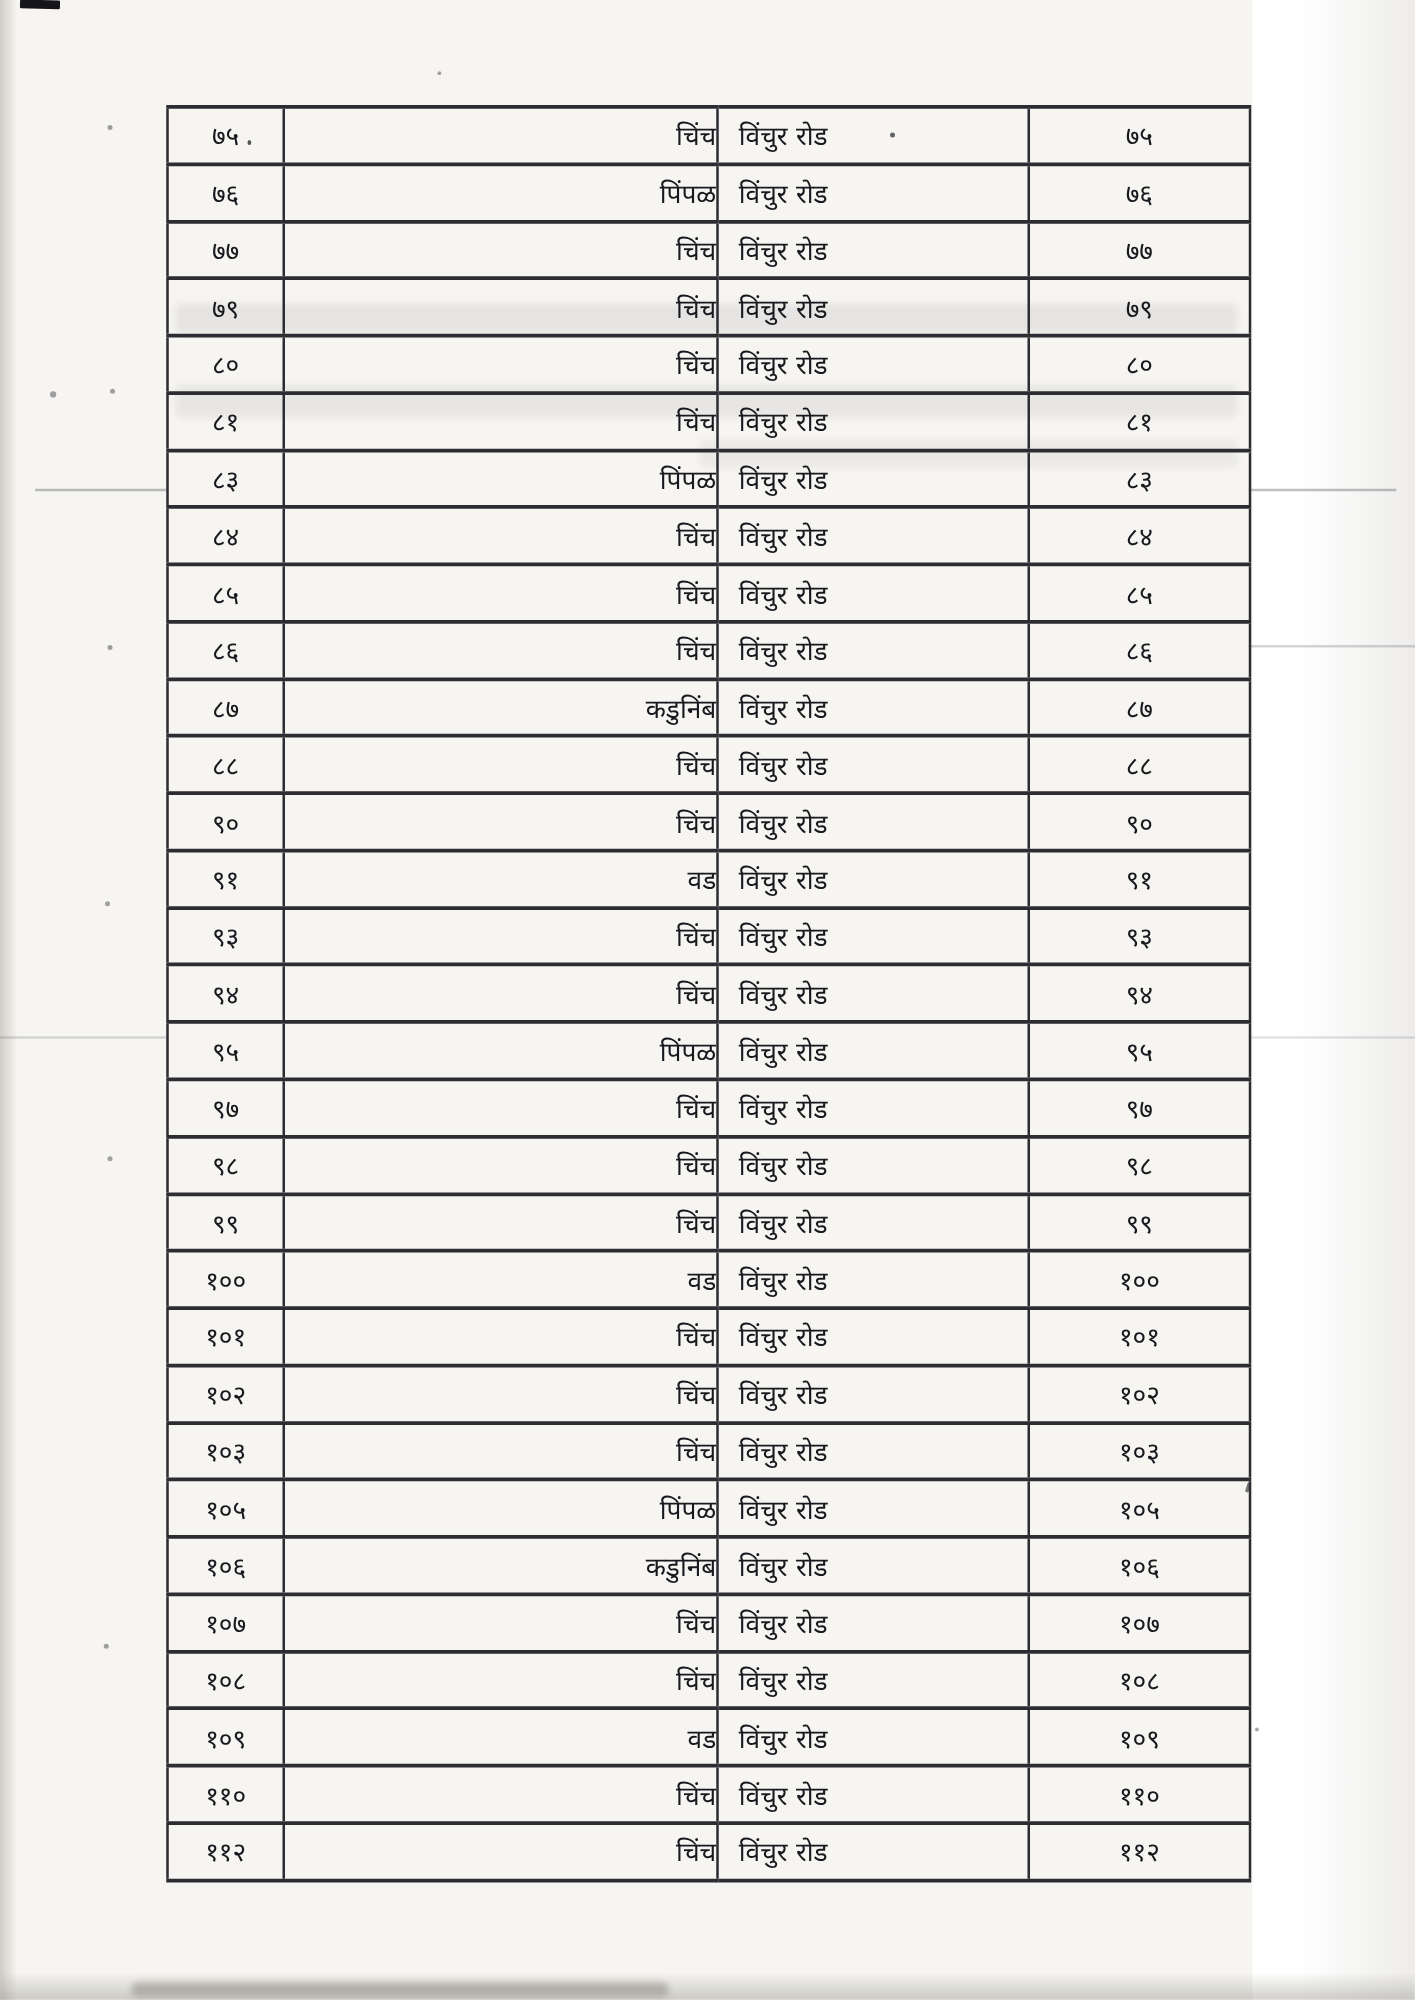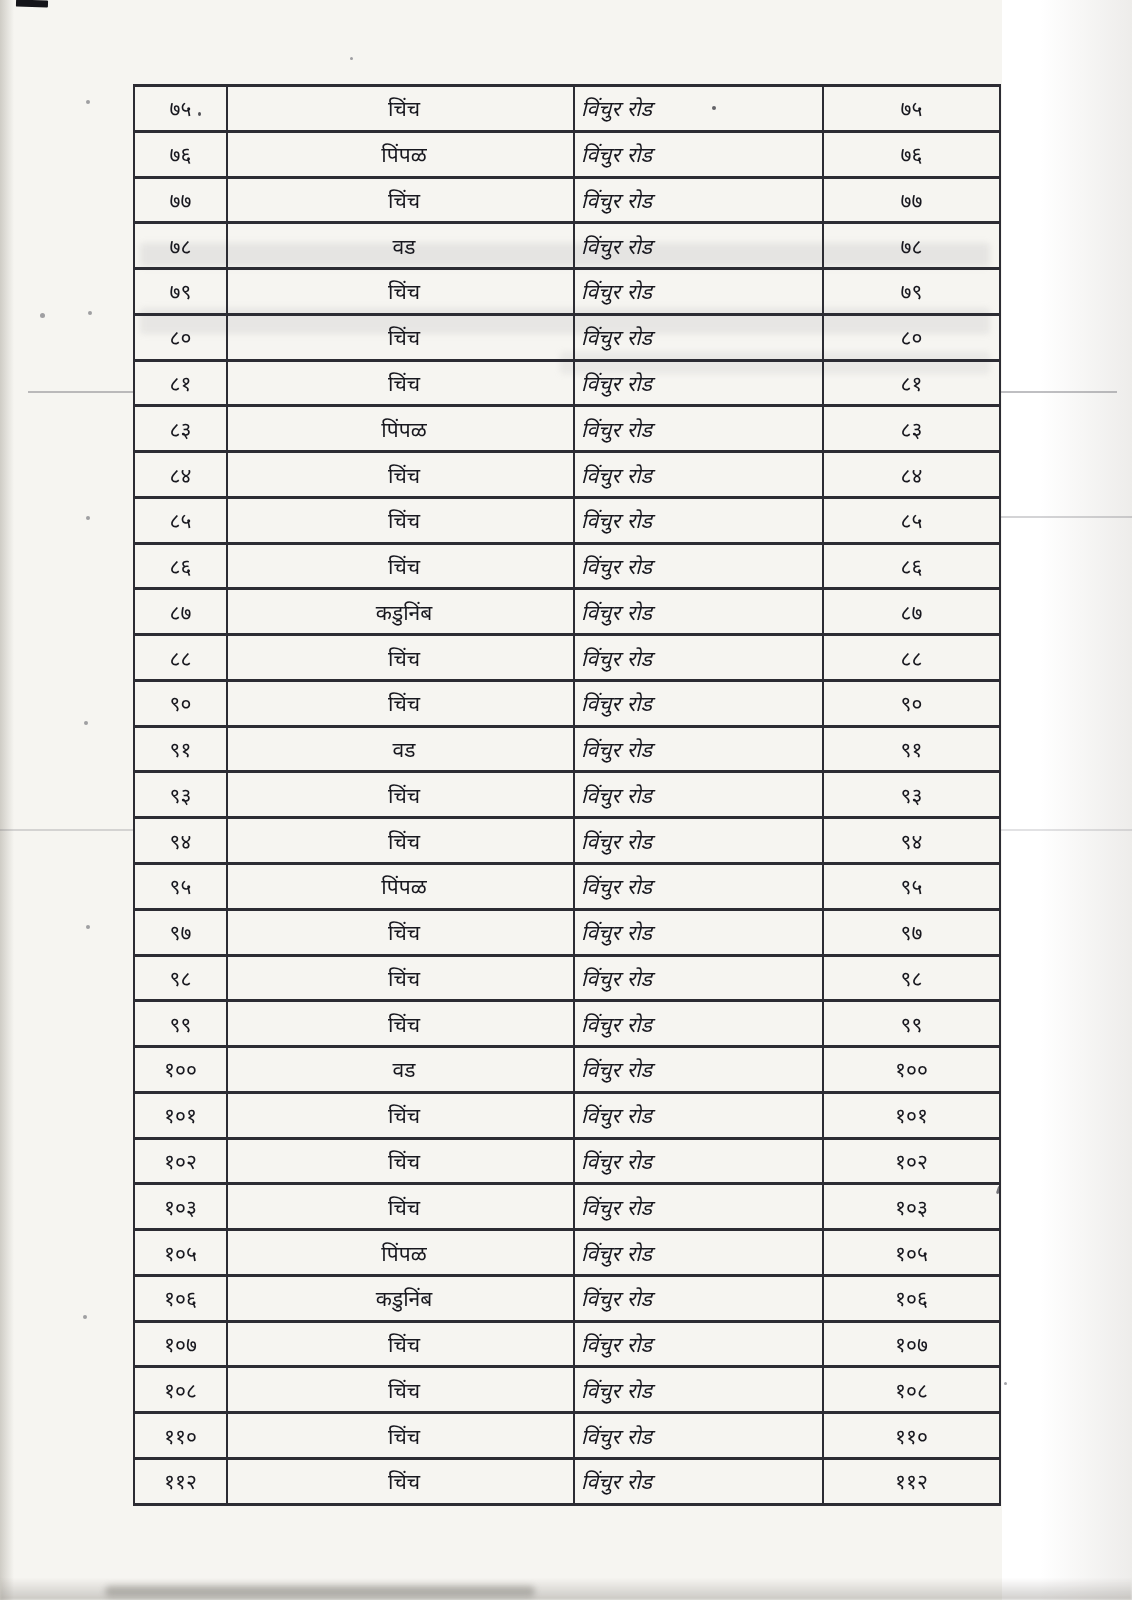--- a/index.html
+++ b/index.html
@@ -80,22 +80,22 @@
     border-left: 2px solid #2c2c33;
     border-right: 2px solid #2c2c33;
     border-top: 3px solid #2c2c33;
     border-bottom: 3px solid #2c2c33;
     vertical-align: middle;
     white-space: nowrap;
     overflow: hidden;
     padding: 0;
   }
   .scan-table td.c0 { text-align: center; }
-  .scan-table td.c1 { text-align: center; padding-left: 7px; }
-  .scan-table td.c2 { text-align: left; padding-left: 6px; font-style: italic; }
+  .scan-table td.c1 { text-align: right; padding-left: 7px; }
+  .scan-table td.c2 { text-align: left; padding-left: 16px; }
   .scan-table td.c3 { text-align: center; }
 </style>
 </head>
 <body>
 
 <div class="page">
 
   <div class="edge-left"></div>
   <div class="edge-right"></div>
   <div class="edge-bottom"></div>
@@ -145,26 +145,20 @@
           <td class="c2">विंचुर रोड</td>
           <td class="c3">७६</td>
         </tr>
         <tr>
           <td class="c0">७७</td>
           <td class="c1">चिंच</td>
           <td class="c2">विंचुर रोड</td>
           <td class="c3">७७</td>
         </tr>
         <tr>
-          <td class="c0">७८</td>
-          <td class="c1">वड</td>
-          <td class="c2">विंचुर रोड</td>
-          <td class="c3">७८</td>
-        </tr>
-        <tr>
           <td class="c0">७९</td>
           <td class="c1">चिंच</td>
           <td class="c2">विंचुर रोड</td>
           <td class="c3">७९</td>
         </tr>
         <tr>
           <td class="c0">८०</td>
           <td class="c1">चिंच</td>
           <td class="c2">विंचुर रोड</td>
           <td class="c3">८०</td>
@@ -301,20 +295,26 @@
           <td class="c2">विंचुर रोड</td>
           <td class="c3">१०७</td>
         </tr>
         <tr>
           <td class="c0">१०८</td>
           <td class="c1">चिंच</td>
           <td class="c2">विंचुर रोड</td>
           <td class="c3">१०८</td>
         </tr>
         <tr>
+          <td class="c0">१०९</td>
+          <td class="c1">वड</td>
+          <td class="c2">विंचुर रोड</td>
+          <td class="c3">१०९</td>
+        </tr>
+        <tr>
           <td class="c0">११०</td>
           <td class="c1">चिंच</td>
           <td class="c2">विंचुर रोड</td>
           <td class="c3">११०</td>
         </tr>
         <tr>
           <td class="c0">११२</td>
           <td class="c1">चिंच</td>
           <td class="c2">विंचुर रोड</td>
           <td class="c3">११२</td>

